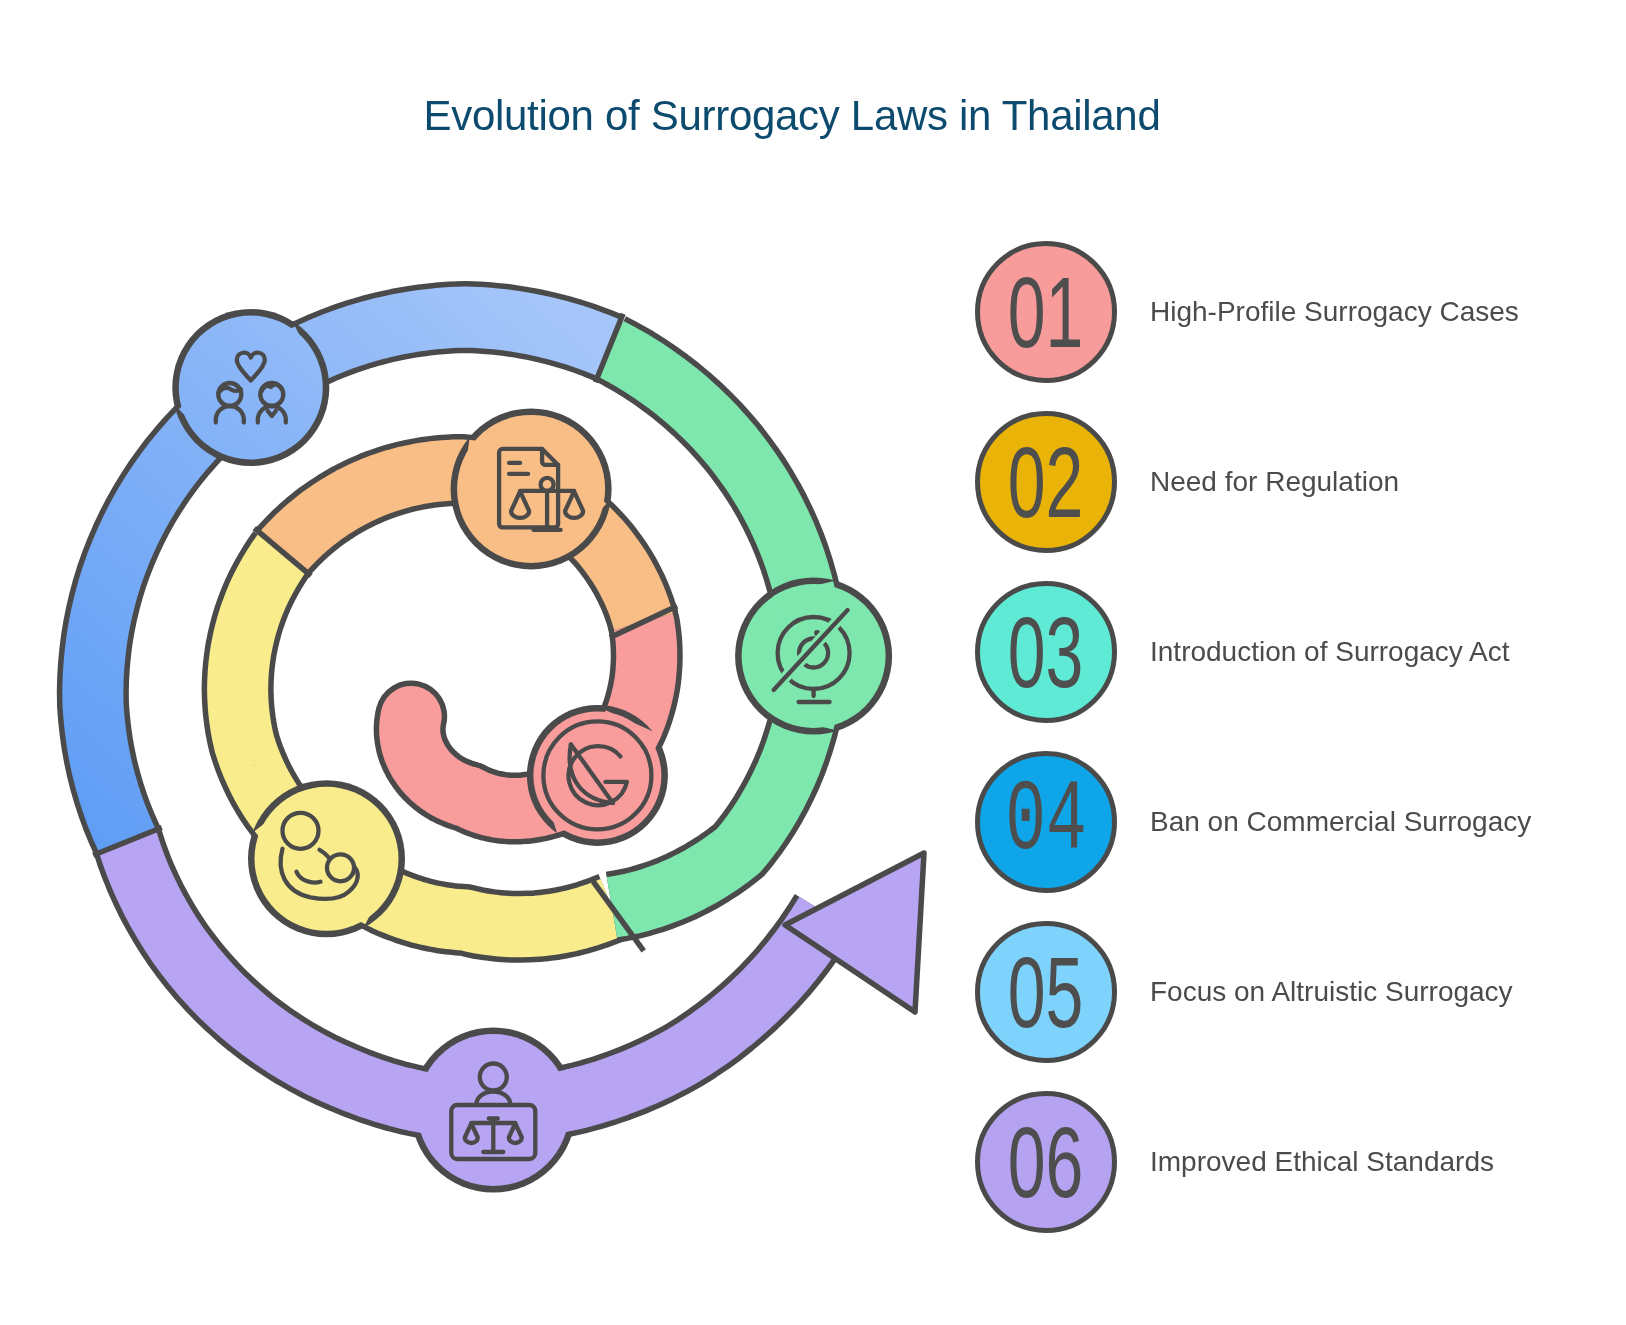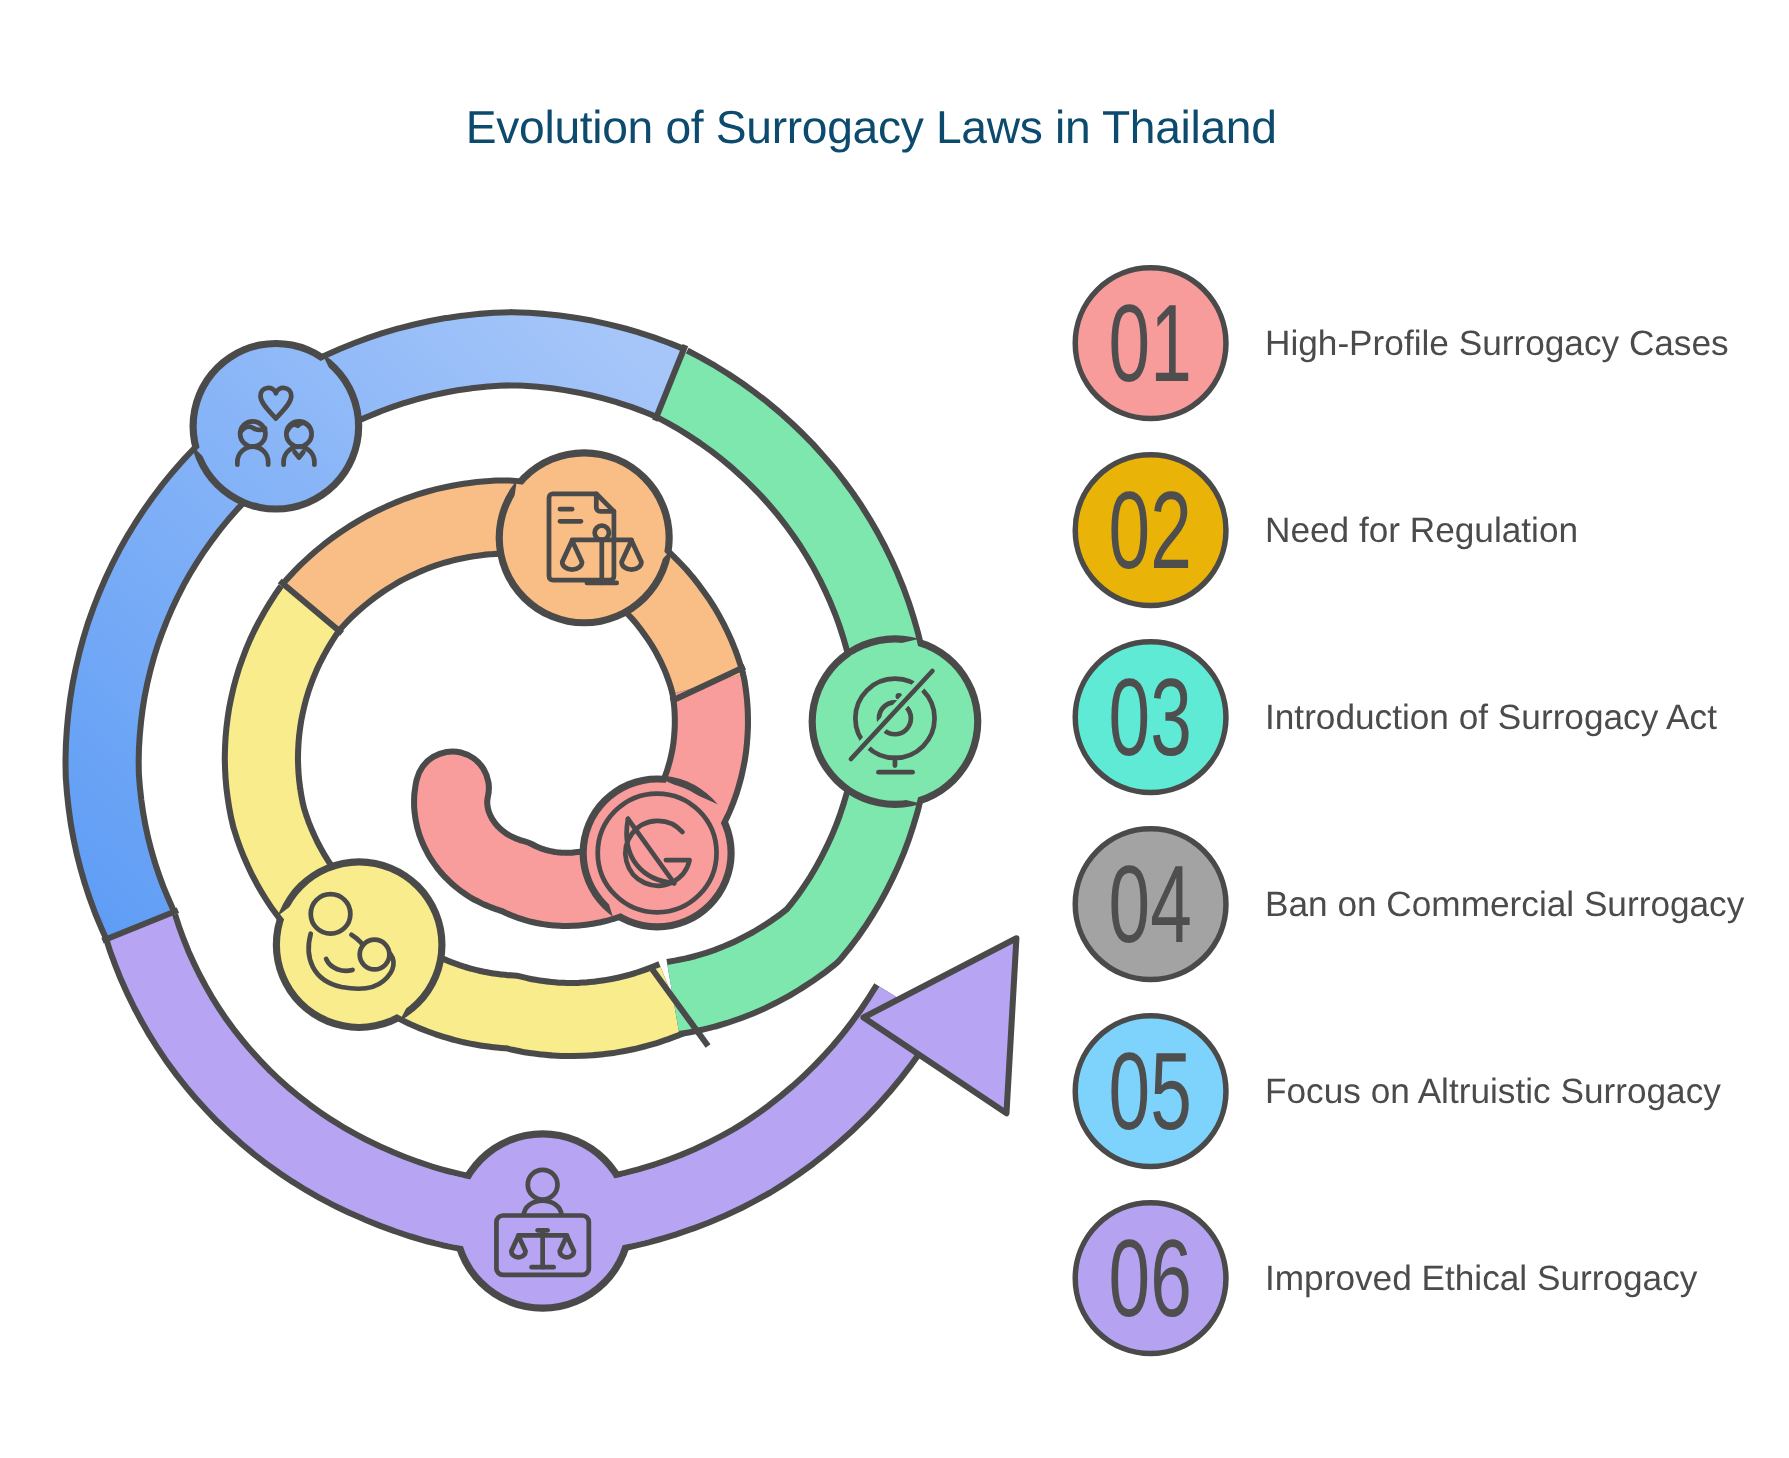--- a/index.html
+++ b/index.html
@@ -17,21 +17,21 @@
   .num-circle{
     flex:0 0 auto;width:142px;height:142px;border-radius:50%;
     border:5px solid #4a4a4a;box-sizing:border-box;
     display:flex;align-items:center;justify-content:center;
   }
   .num{
     font-size:100px;font-weight:300;color:#4e4e4e;line-height:1;
     transform:scaleX(0.68);transform-origin:50% 50%;letter-spacing:0;
   }
   .legend-label{
-    margin-left:33px;width:460px;font-size:32px;line-height:1.32;
+    margin-left:33px;width:460px;font-size:28px;line-height:1.32;
     font-weight:500;color:#4b4b4b;
   }
 </style>
 </head>
 <body>
 
 <div class="canvas">
 
   <svg id="spiral" width="1626" height="1325" viewBox="0 0 1626 1325">
       <defs>
@@ -172,31 +172,31 @@
         </div>
       <div class="legend-label">Need for Regulation</div>
     </div>
     <div class="legend-item">
       <div class="num-circle" style="background: #5eead4;">
           <span class="num">03</span>
         </div>
       <div class="legend-label">Introduction of Surrogacy Act</div>
     </div>
     <div class="legend-item">
-      <div class="num-circle" style="background: #a3a3a3;">
+      <div class="num-circle" style="background: #0ea5e9; font-family: Liberation Mono, monospace;">
           <span class="num">04</span>
         </div>
       <div class="legend-label">Ban on Commercial Surrogacy</div>
     </div>
     <div class="legend-item">
       <div class="num-circle" style="background: #7dd3fc;">
           <span class="num">05</span>
         </div>
       <div class="legend-label">Focus on Altruistic Surrogacy</div>
     </div>
     <div class="legend-item">
       <div class="num-circle" style="background: rgb(181, 163, 242);">
           <span class="num">06</span>
         </div>
-      <div class="legend-label">Improved Ethical Surrogacy</div>
+      <div class="legend-label">Improved Ethical Standards</div>
     </div>
   </div>
 </div>
 
 </body></html>

